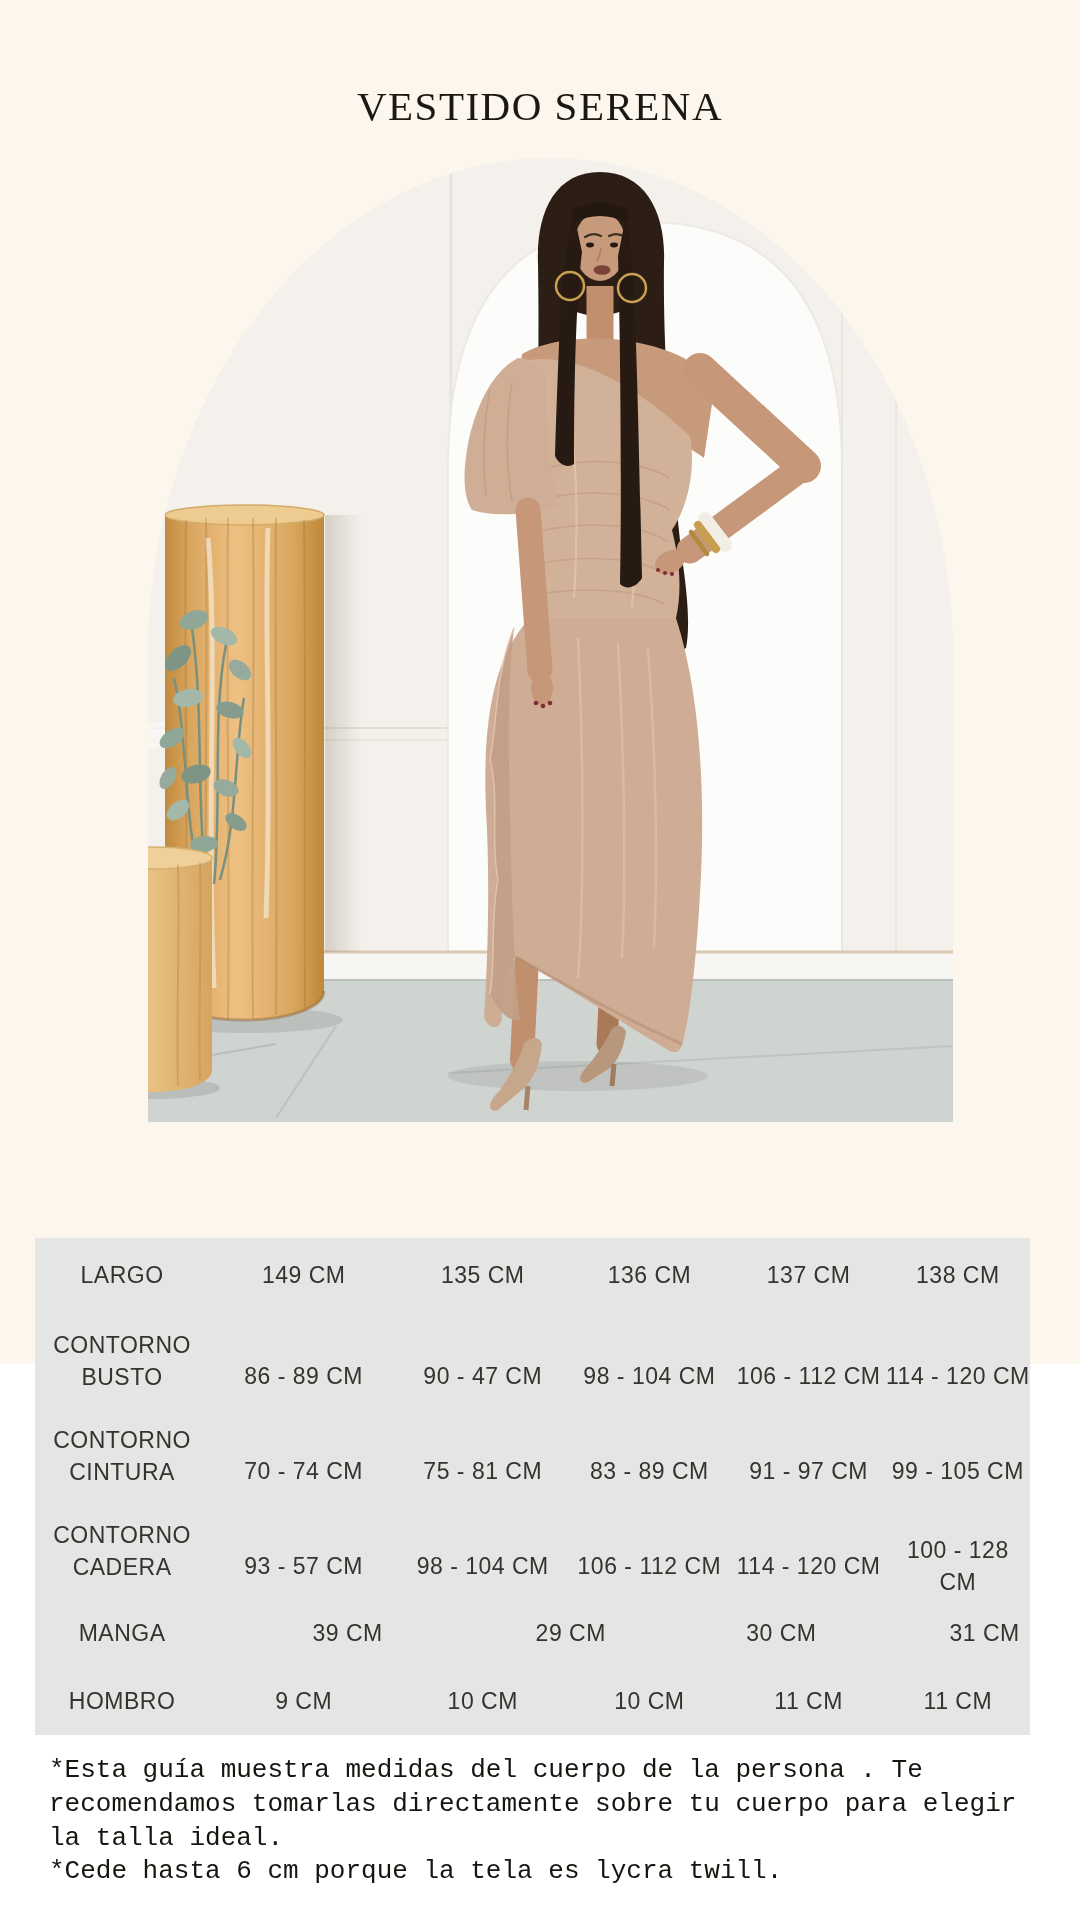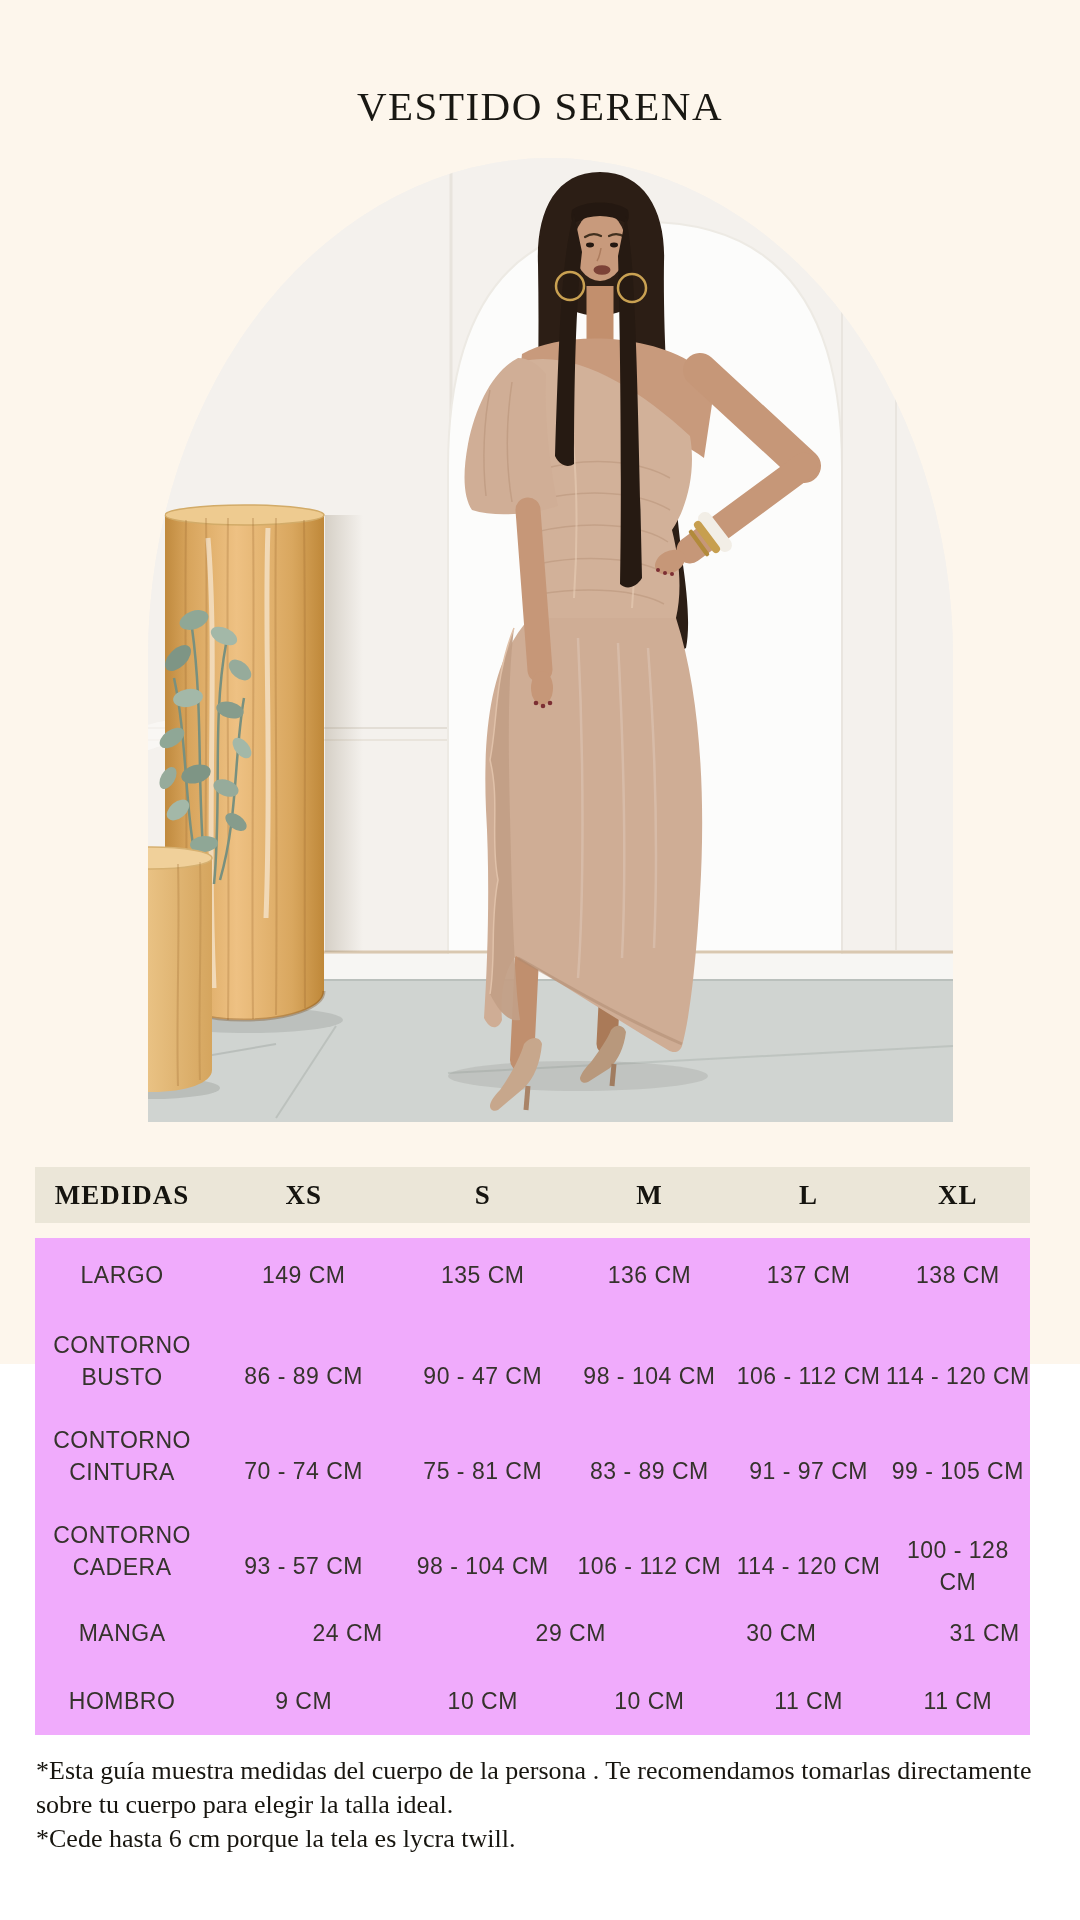--- a/index.html
+++ b/index.html
@@ -32,31 +32,31 @@
   }
   .thead{
     position:absolute;left:35px;top:1167px;width:995px;height:56px;
     background:#ebe6d8;
     font-family:"Liberation Serif", serif;
     font-weight:bold;font-size:27px;letter-spacing:1px;color:#15140f;
   }
   .thead .hcell{text-align:center;}
   .tbody{
     position:absolute;left:35px;top:1238px;width:995px;height:497px;
-    background:#f0abfc;
+    background:#e5e5e5;
     font-size:23px;color:#35332c;letter-spacing:.5px;
   }
   .trow{width:100%;}
   .trow .cell{text-align:center;line-height:1.38;}
   .r1{height:76px;} .r2,.r3,.r4{height:95px;} .r5{height:70px;gap:44px;} .r6{height:66px;}
   .two-line .val{padding-top:30px;}
   
   .notes{
-    position:absolute;left:36px;top:1754px;width:1010px;
-    font-family:Liberation Serif, serif;
+    position:absolute;left:49px;top:1754px;width:1010px;
+    font-family:Liberation Mono, monospace;
     font-size:26px;line-height:1.30;color:#17150f;
   }
   .notes p{margin:0;}
   .notes p + p{}
 </style>
 </head>
 <body>
 
 <div class="page">
 
@@ -236,28 +236,20 @@
 
         <path d="M426,56 C413,100 411,180 407,298 C412,308 420,310 426,306 C426,222 428,142 434,94 Z" fill="#261a12"></path>
         <path d="M478,58 C487,106 489,190 494,420 C488,430 478,432 472,426 C474,320 472,160 470,98 Z" fill="#261a12"></path>
 
         <circle cx="422" cy="128" r="14" fill="none" stroke="#c9a152" stroke-width="2.5"></circle>
         <circle cx="484" cy="130" r="14" fill="none" stroke="#c9a152" stroke-width="2.5"></circle>
       </g>
     </svg>
   </div>
 
-  <div class="thead">
-    <div class="hcell">MEDIDAS</div>
-    <div class="hcell">XS</div>
-    <div class="hcell">S</div>
-    <div class="hcell">M</div>
-    <div class="hcell">L</div>
-    <div class="hcell">XL</div>
-  </div>
 
   <div class="tbody">
     <div class="trow r1">
       <div class="cell lbl">LARGO</div>
       <div class="cell val">149 CM</div>
       <div class="cell val">135 CM</div>
       <div class="cell val">136 CM</div>
       <div class="cell val">137 CM</div>
       <div class="cell val">138 CM</div>
     </div>
@@ -280,21 +272,21 @@
     <div class="trow r4 two-line">
       <div class="cell lbl">CONTORNO CADERA</div>
       <div class="cell val">93 - 57 CM</div>
       <div class="cell val">98 - 104 CM</div>
       <div class="cell val">106 - 112 CM</div>
       <div class="cell val">114 - 120 CM</div>
       <div class="cell val">100 - 128 CM</div>
     </div>
     <div class="trow r5">
       <div class="cell lbl">MANGA</div>
-      <div class="cell val">24 CM</div>
+      <div class="cell val">39 CM</div>
       <div class="cell val">29 CM</div>
       <div class="cell val">30 CM</div>
       <div class="cell val">31 CM</div>
       <div class="cell val">32 CM</div>
     </div>
     <div class="trow r6">
       <div class="cell lbl">HOMBRO</div>
       <div class="cell val">9 CM</div>
       <div class="cell val">10 CM</div>
       <div class="cell val">10 CM</div>

